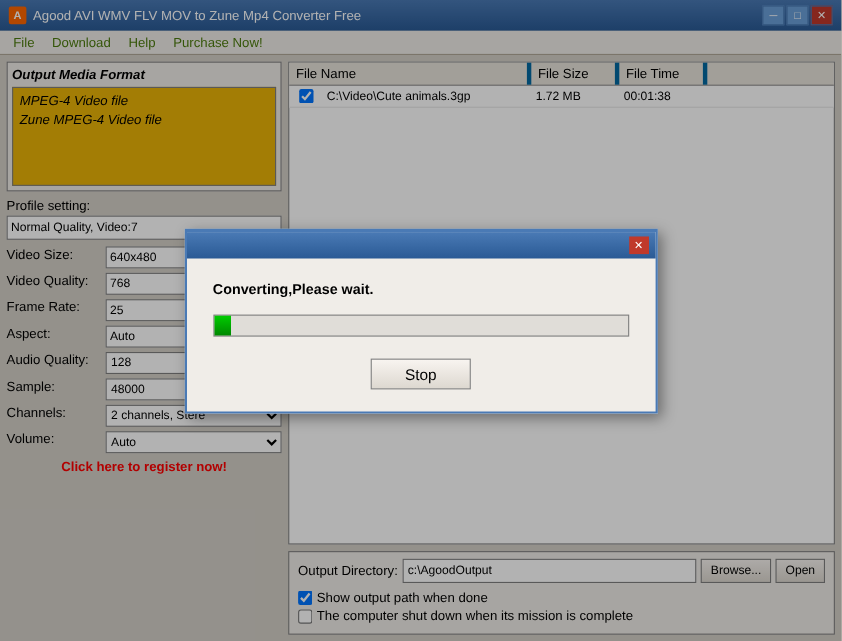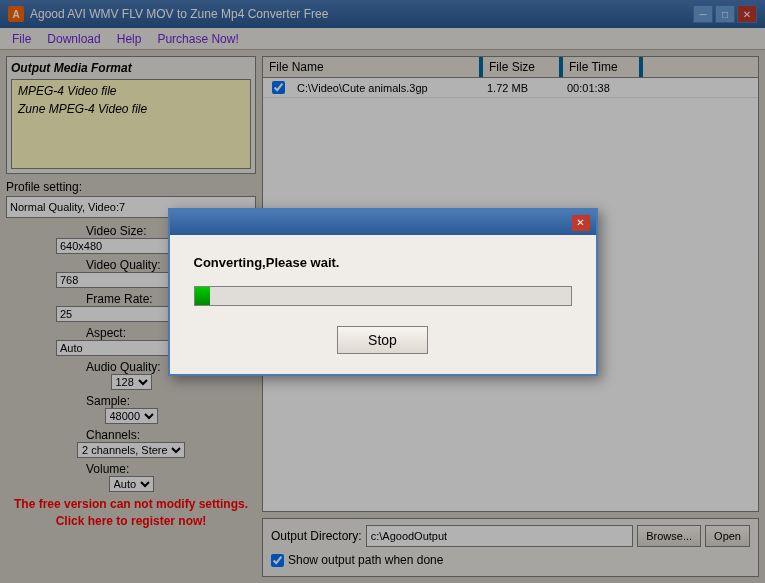--- a/index.html
+++ b/index.html
@@ -68,21 +68,21 @@
       height: 22px;
       display: flex;
       align-items: center;
       padding: 0 4px;
       border-bottom: 1px solid #b0a898;
     }
     .menu-item {
       padding: 2px 8px;
       cursor: pointer;
       font-size: 12px;
-      color: #6d28d9;
+      color: #4d7c0f;
     }
 
     
     .main-content {
       display: flex;
       height: calc(583px - 50px);
       background: #d4d0c8;
       padding: 6px;
       gap: 6px;
     }
@@ -103,35 +103,34 @@
     .panel-title {
       font-weight: bold;
       font-size: 12px;
       margin-bottom: 4px;
       color: #000;
     }
     .format-list {
       width: 100%;
       height: 90px;
       border: 1px solid #808080;
-      background: #fef9c3;
+      background: #eab308;
       overflow-y: auto;
       padding: 2px;
     }
     .format-item {
       padding: 2px 4px;
       cursor: pointer;
       font-size: 12px;
     }
 
     .setting-row {
       display: flex;
-      align-items: center;
+      align-items: flex-start;
       margin-bottom: 4px;
-      flex-direction: column;
     }
     .setting-label {
       width: 90px;
       font-size: 12px;
       color: #000;
       flex-shrink: 0;
     }
     .setting-input {
       flex: 1;
       height: 20px;
@@ -466,21 +465,20 @@
     </div>
     
     <div class="setting-row">
       <span class="setting-label">Volume:</span>
       <select class="setting-select">
         <option>Auto</option>
       </select>
     </div>
 
     <div class="register-text">
-      <div>The free version can not modify settings.</div>
       <div>Click here to register now!</div>
     </div>
   </div>
 
   <div class="right-panel">
 
     <div class="file-list-container">
       <div class="file-list-header">
         <div class="file-col-header col-name">File Name</div>
         <div class="file-col-header col-size">File Size</div>
@@ -503,20 +501,24 @@
       <div class="output-dir-row">
         <span class="output-dir-label">Output Directory:</span>
         <input class="output-dir-input" value="c:\AgoodOutput" style="">
         <button class="browse-btn">Browse...</button>
         <button class="open-btn">Open</button>
       </div>
       <div class="checkbox-row">
         <input type="checkbox" checked="" style="">
         <label class="checkbox-label">Show output path when done</label>
       </div>
+      <div class="checkbox-row">
+        <input type="checkbox" style="">
+        <label class="checkbox-label">The computer shut down when its mission is complete</label>
+      </div>
     </div>
   </div>
 </div>
 
 <div class="modal-overlay">
   <div class="modal">
     <div class="modal-title-bar">
       <span class="modal-title-text"></span>
       <button class="modal-close-btn">✕</button>
     </div>

